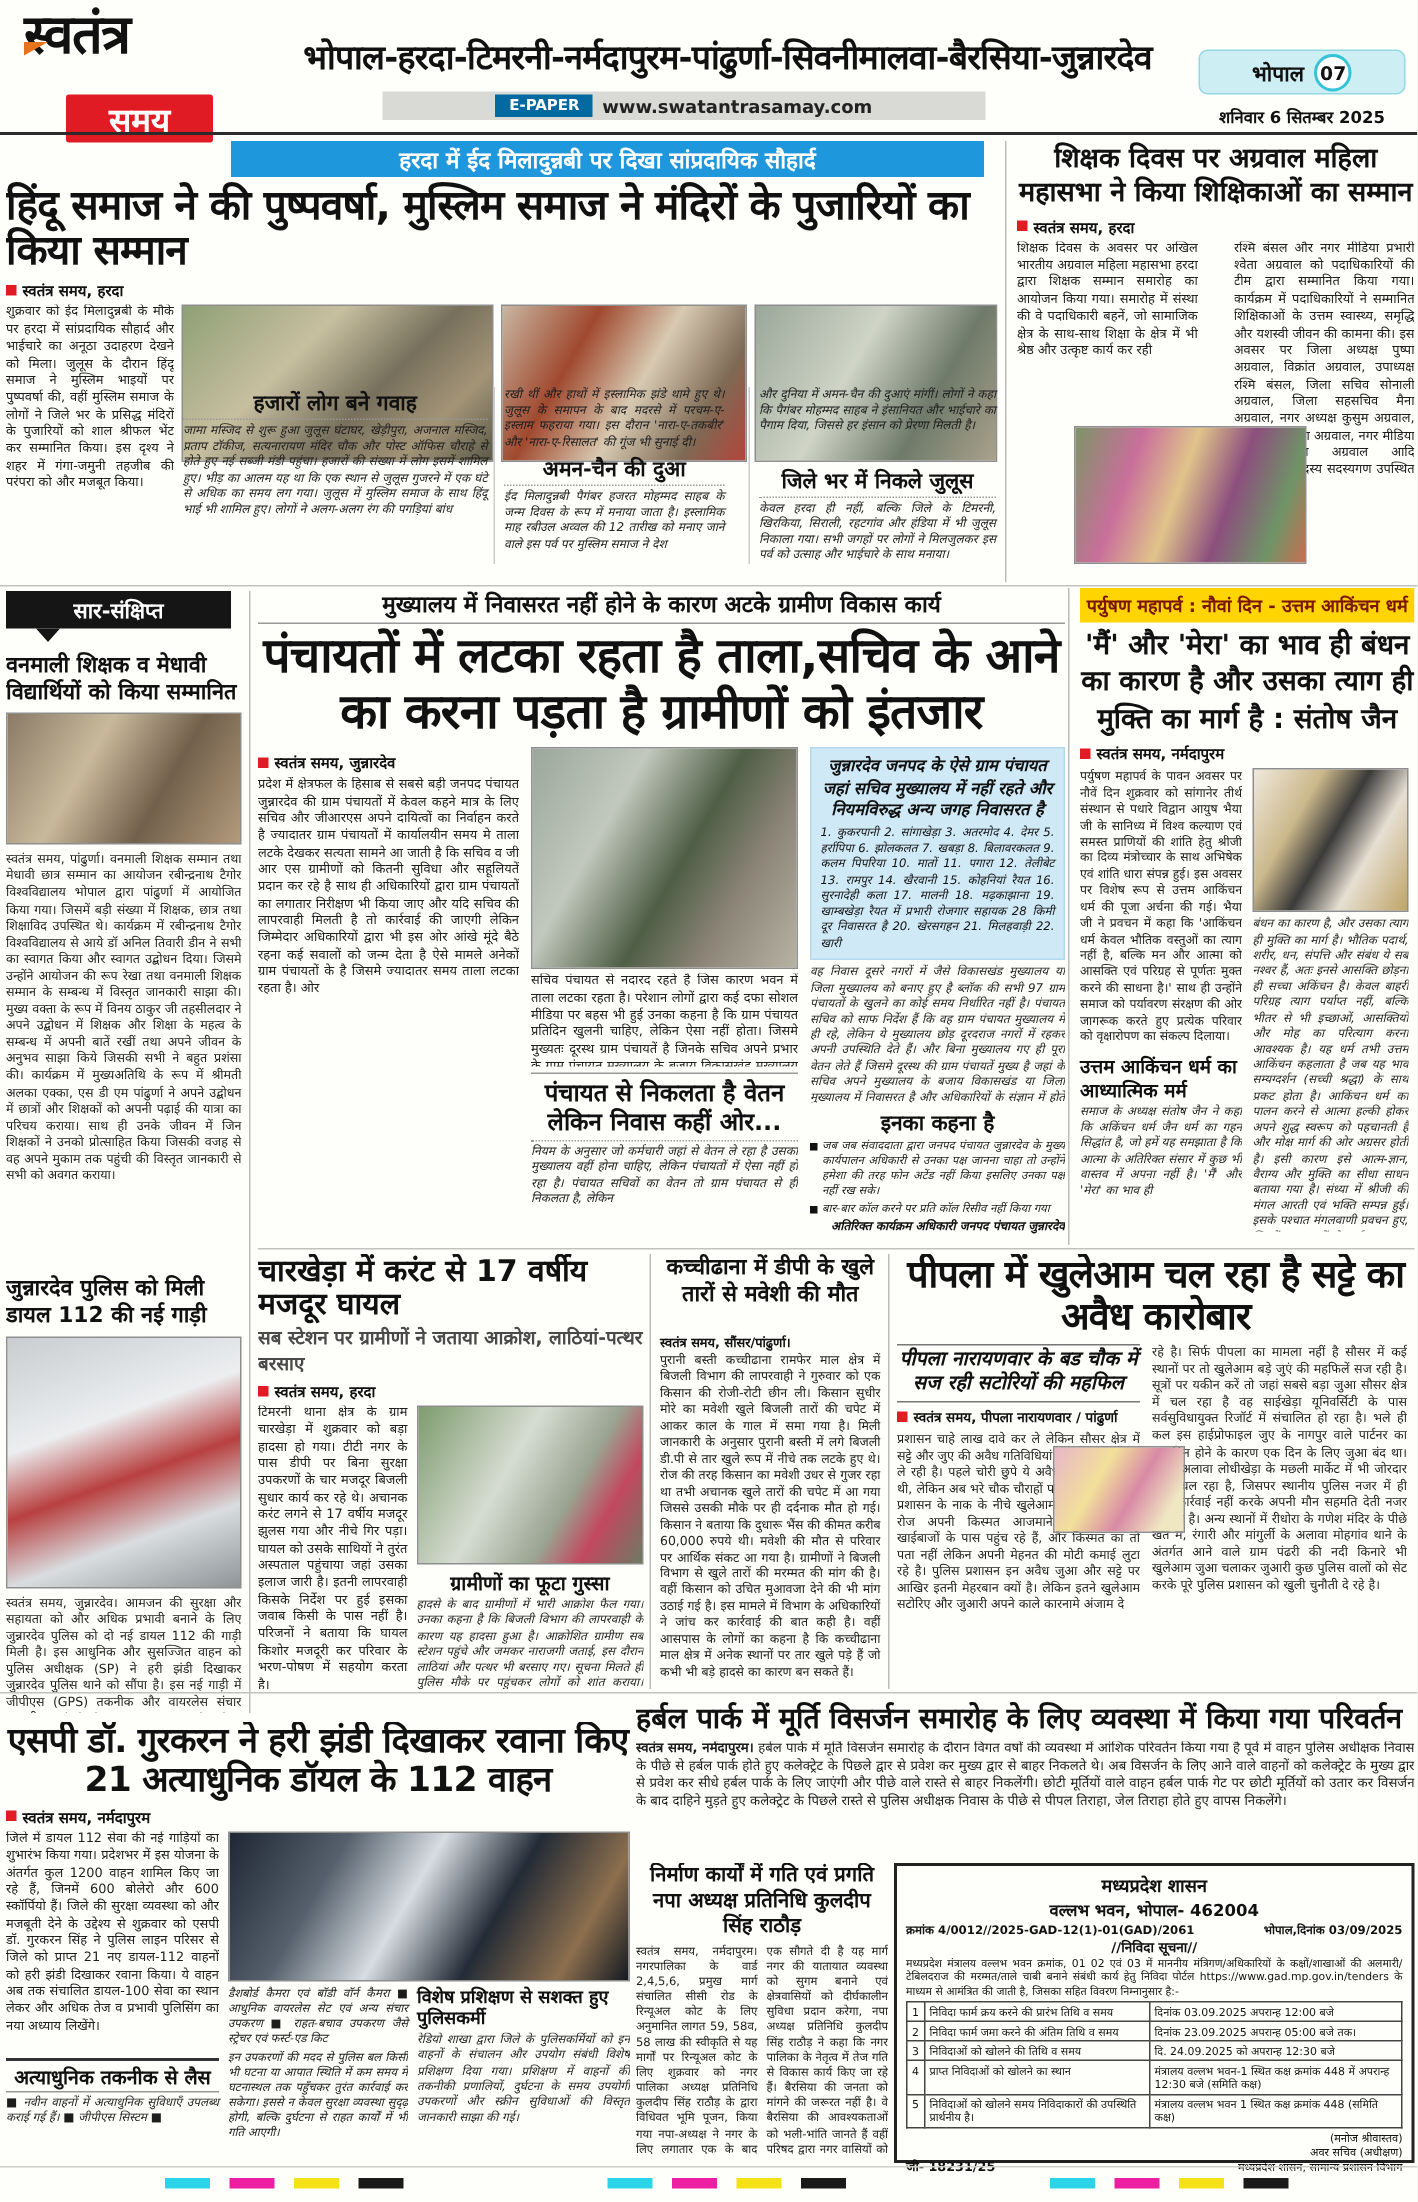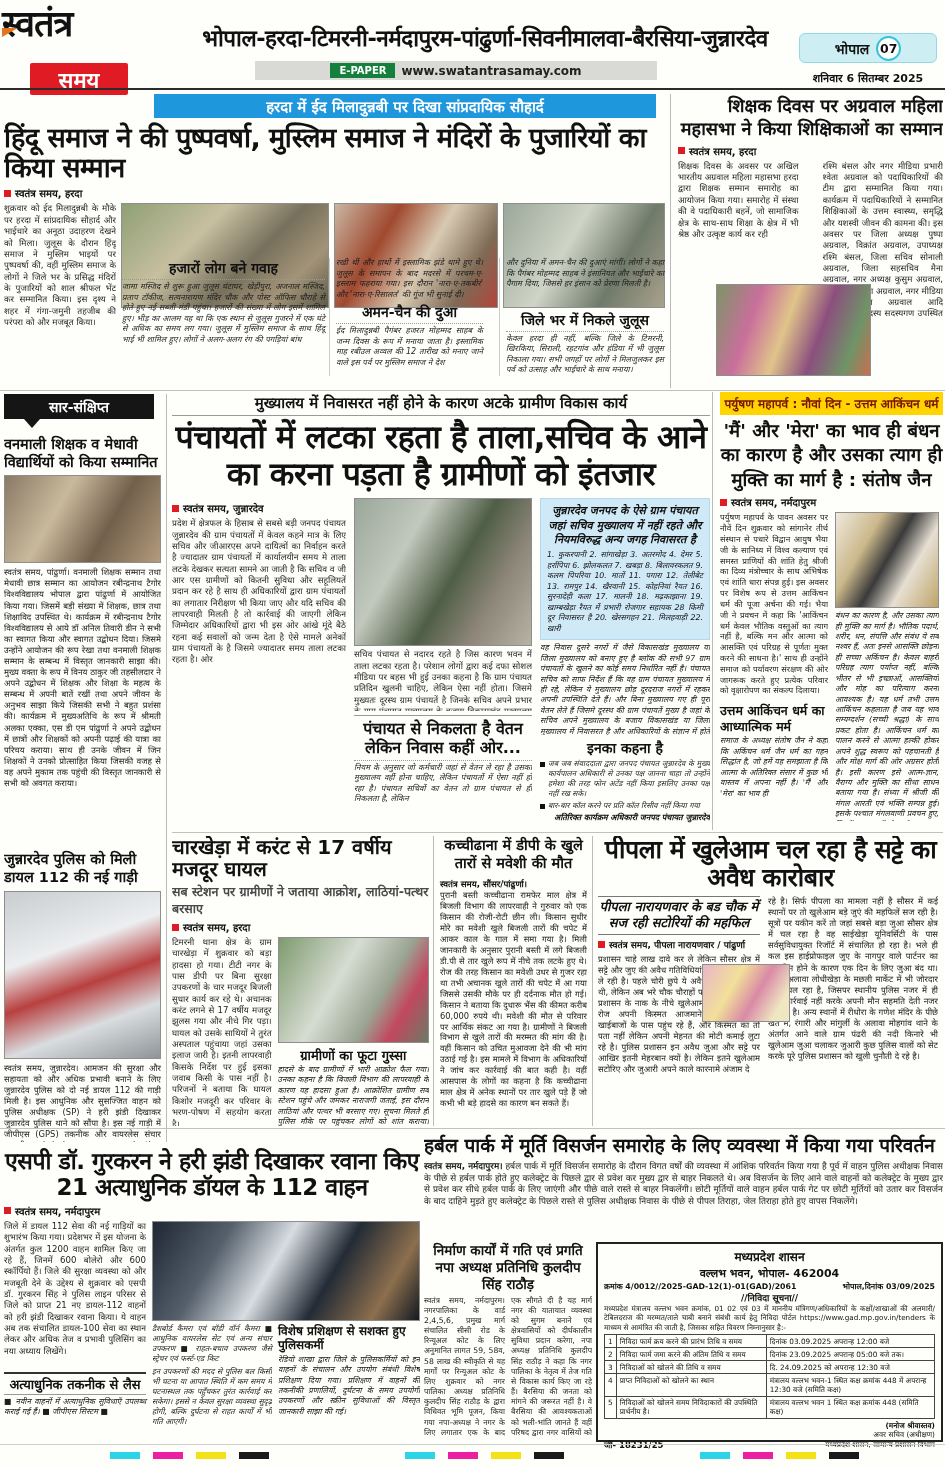--- a/index.html
+++ b/index.html
@@ -12,33 +12,33 @@
   .sq{width:7px;height:7px;background:#e01b24;flex:0 0 auto}
   .photo{border:1px solid #8e8e8e}
   .hr{background:#c2c2bd;height:1px}
   
   .logo1{font-size:36px;font-weight:800;letter-spacing:-1px;line-height:1}
   .logo2{background:#e01b24;color:#fff;font-size:22px;font-weight:800;text-align:center;
          width:98px;margin:2px 0 0 28px;padding:1px 0;border-radius:2px}
   .flag{width:0;height:0;border-top:9px solid #e8731d;border-right:16px solid transparent;display:inline-block;position:relative;top:-20px}
   .districts{text-align:center;font-size:22.5px;font-weight:800;letter-spacing:-0.5px}
   .graybar{background:#d9d9d6;height:19px;display:flex;align-items:center;justify-content:center;gap:6px}
-  .epaper{background:#15803d;color:#fff;font-size:10px;font-weight:700;padding:2px 9px}
+  .epaper{background:#0369a1;color:#fff;font-size:10px;font-weight:700;padding:2px 9px}
   .url{font-size:12px;font-weight:700;color:#222}
   .pill{background:#cdeff4;border:1px solid #93d8e2;border-radius:6px;height:30px;
         display:flex;align-items:center;justify-content:center;gap:7px}
   .pill .ed{font-size:14px;font-weight:800}
   .circ{width:25px;height:25px;border-radius:50%;background:#fff;border:2px solid #35c4d7;
         display:flex;align-items:center;justify-content:center;font-size:12.5px;font-weight:800}
   .dateline{text-align:center;font-size:11px;font-weight:700;margin-top:4px}
   
   .kicker-blue{background:#1f97dc;color:#fff;font-size:15px;font-weight:700;height:24px;
                display:flex;align-items:center;justify-content:center}
   .h-top{font-size:27px;font-weight:800;line-height:1.12;margin-top:5px;letter-spacing:-0.5px}
-  .h-teacher{font-size:18px;font-weight:800;text-align:right;line-height:1.3}
+  .h-teacher{font-size:18px;font-weight:800;text-align:center;line-height:1.3}
   .kicker-main{text-align:center;font-size:15px;font-weight:700;border-bottom:1px solid #999;padding-bottom:3px}
   .h-main{font-size:32px;font-weight:800;text-align:center;line-height:1.16;letter-spacing:-0.5px;margin-top:3px}
   .kicker-yellow{background:#ffd400;color:#7a1500;font-weight:800;font-size:12px;text-align:center;padding:3px 2px}
   .h-jain{font-size:18.5px;font-weight:800;text-align:center;line-height:1.32;margin-top:4px}
   .subhd{font-weight:800;text-align:center;border-bottom:1px dotted #999;padding-bottom:2px;margin-bottom:2px}
   .bluebox{background:#cfe9f6;padding:5px 6px;border:1px solid #b3d9ee}
   .bluebox .t{font-size:11px;font-weight:800;text-align:center;line-height:1.3;font-style:italic}
   .bluebox .l{font-size:7.8px;line-height:1.35;text-align:justify;font-style:italic;margin-top:3px}
   .ital{font-style:italic}
   .sidebar-hd{background:#151515;color:#fff;font-size:14px;font-weight:800;text-align:center;width:150px;padding:3px 0}
@@ -66,21 +66,21 @@
   .cmyk i{display:block;width:30px;height:7px}
   .cmyk i:nth-child(1){background:#2cd4e8}.cmyk i:nth-child(2){background:#ec1fa2}
   .cmyk i:nth-child(3){background:#f5e216}.cmyk i:nth-child(4){background:#1a1a1a}
   .ov{overflow:hidden}
 </style>
 </head>
 <body>
 
 <div class="page">
 
-  <div class="abs" style="left:2px;top:6px;width:155px">
+  <div class="abs" style="left:16px;top:6px;width:155px">
     <div class="logo1">स्वतंत्र</div><span class="flag"></span>
     <div class="logo2">समय</div>
   </div>
   <div class="abs districts" style="left:165px;top:22px;width:640px">भोपाल-हरदा-टिमरनी-नर्मदापुरम-पांढुर्णा-सिवनीमालवा-बैरसिया-जुन्नारदेव</div>
   <div class="abs graybar" style="left:255px;top:61px;width:402px">
     <span class="epaper">E-PAPER</span>
     <span class="url">www.swatantrasamay.com</span>
   </div>
   <div class="abs pill" style="left:799px;top:33px;width:138px">
     <span class="ed">भोपाल</span>
@@ -217,21 +217,21 @@
       <div style="width:152px">
         <div class="photo ph-substation" style="width:100%;height:106px"></div>
         <div style="font-size:13px;font-weight:800;text-align:center;margin:3px 0 1px">ग्रामीणों का फूटा गुस्सा</div>
         <div class="body-t ital" style="font-size:7.9px;height:86px;overflow:hidden">हादसे के बाद ग्रामीणों में भारी आक्रोश फैल गया। उनका कहना है कि बिजली विभाग की लापरवाही के कारण यह हादसा हुआ है। आक्रोशित ग्रामीण सब स्टेशन पहुंचे और जमकर नाराजगी जताई, इस दौरान लाठियां और पत्थर भी बरसाए गए। सूचना मिलते ही पुलिस मौके पर पहुंचकर लोगों को शांत कराया। ग्रामीणों ने दोषियों पर कार्रवाई की मांग की है। फिलहाल घायल की हालत स्थिर बताई जा रही है। परिवार को उचित मदद दिलाने का भरोसा भी दिया गया।</div>
       </div>
     </div>
   </div>
 
   <div class="abs ov" style="left:438px;top:836px;width:155px;height:290px;border-right:1px solid #bbb;padding:0 5px 0 2px">
     <div style="font-size:14.5px;font-weight:800;text-align:center;line-height:1.25">कच्चीढाना में डीपी के खुले तारों से मवेशी की मौत</div>
-    <div style="font-size:8.6px;font-weight:800;margin-top:6px">स्वतंत्र समय, सौंसर/पांढुर्णा।</div>
+    <div style="font-size:8.6px;font-weight:800;margin-top:17px">स्वतंत्र समय, सौंसर/पांढुर्णा।</div>
     <div class="body-t" style="font-size:8.3px;height:218px;overflow:hidden">पुरानी बस्ती कच्चीढाना रामफेर माल क्षेत्र में बिजली विभाग की लापरवाही ने गुरुवार को एक किसान की रोजी-रोटी छीन ली। किसान सुधीर मोरे का मवेशी खुले बिजली तारों की चपेट में आकर काल के गाल में समा गया है। मिली जानकारी के अनुसार पुरानी बस्ती में लगे बिजली डी.पी से तार खुले रूप में नीचे तक लटके हुए थे। रोज की तरह किसान का मवेशी उधर से गुजर रहा था तभी अचानक खुले तारों की चपेट में आ गया जिससे उसकी मौके पर ही दर्दनाक मौत हो गई। किसान ने बताया कि दुधारू भैंस की कीमत करीब 60,000 रुपये थी। मवेशी की मौत से परिवार पर आर्थिक संकट आ गया है। ग्रामीणों ने बिजली विभाग से खुले तारों की मरम्मत की मांग की है। वहीं किसान को उचित मुआवजा देने की भी मांग उठाई गई है। इस मामले में विभाग के अधिकारियों ने जांच कर कार्रवाई की बात कही है। वहीं आसपास के लोगों का कहना है कि कच्चीढाना माल क्षेत्र में अनेक स्थानों पर तार खुले पड़े हैं जो कभी भी बड़े हादसे का कारण बन सकते हैं।</div>
   </div>
 
   <div class="abs ov" style="left:598px;top:836px;width:345px;height:290px;position:absolute">
     <div style="font-size:25px;font-weight:800;text-align:center;line-height:1.12;letter-spacing:-0.5px">पीपला में खुलेआम चल रहा है सट्टे का अवैध कारोबार</div>
     <div style="display:flex;gap:8px;margin-top:4px">
       <div style="width:162px">
         <div style="font-size:13px;font-weight:800;font-style:italic;text-align:center;border-top:1px solid #777;border-bottom:1px solid #777;padding:2px 0;line-height:1.25">पीपला नारायणवार के बड चौक में सज रही सटोरियों की महफिल</div>
         <div class="byline">
             <span class="sq"></span>
@@ -321,21 +321,21 @@
       <tr>
             <td>5</td>
             <td>निविदाओं को खोलने समय निविदाकारों की उपस्थिति प्रार्थनीय है।</td>
             <td>मंत्रालय वल्लभ भवन 1 स्थित कक्ष क्रमांक 448 (समिति कक्ष)</td>
           </tr>
     </tbody>
       </table>
     <div style="display:flex;justify-content:space-between;align-items:flex-end;margin-top:2px">
       <div style="font-size:8.5px;font-weight:800">जी- 18231/25</div>
       <div style="text-align:right;font-size:7.4px;line-height:1.3">
-        <div style="font-weight:700">(मनोज श्रीवास्तव)</div>
+        <div style="font-weight:400">(मनोज श्रीवास्तव)</div>
         <div>अवर सचिव (अधीक्षण)</div>
         <div>मध्यप्रदेश शासन, सामान्य प्रशासन विभाग</div>
       </div>
     </div>
   </div>
 
   <div class="abs" style="left:0;top:1444px;width:945px;border-top:1px solid #cfcfca"></div>
   <div class="abs cmyk" style="left:110px;top:1452px">
       <i></i>
       <i></i>

